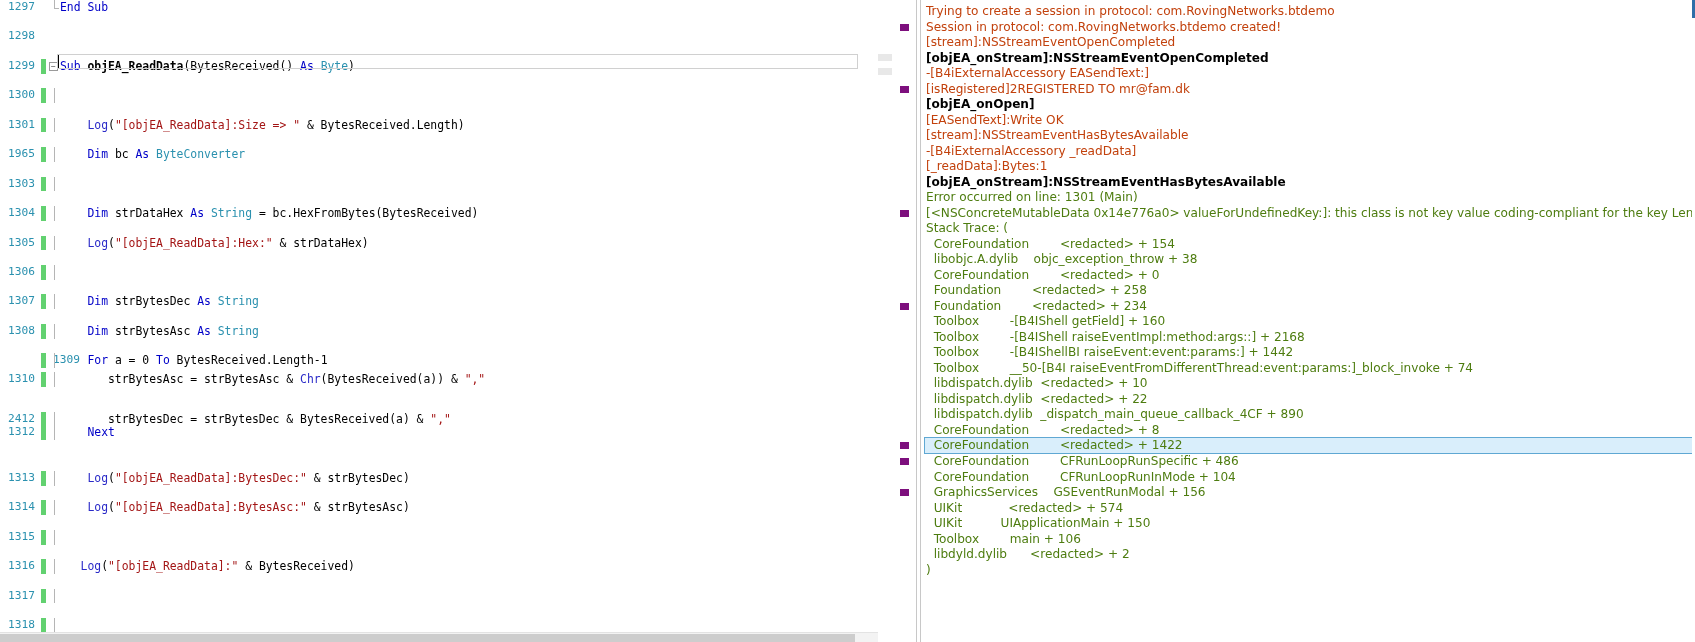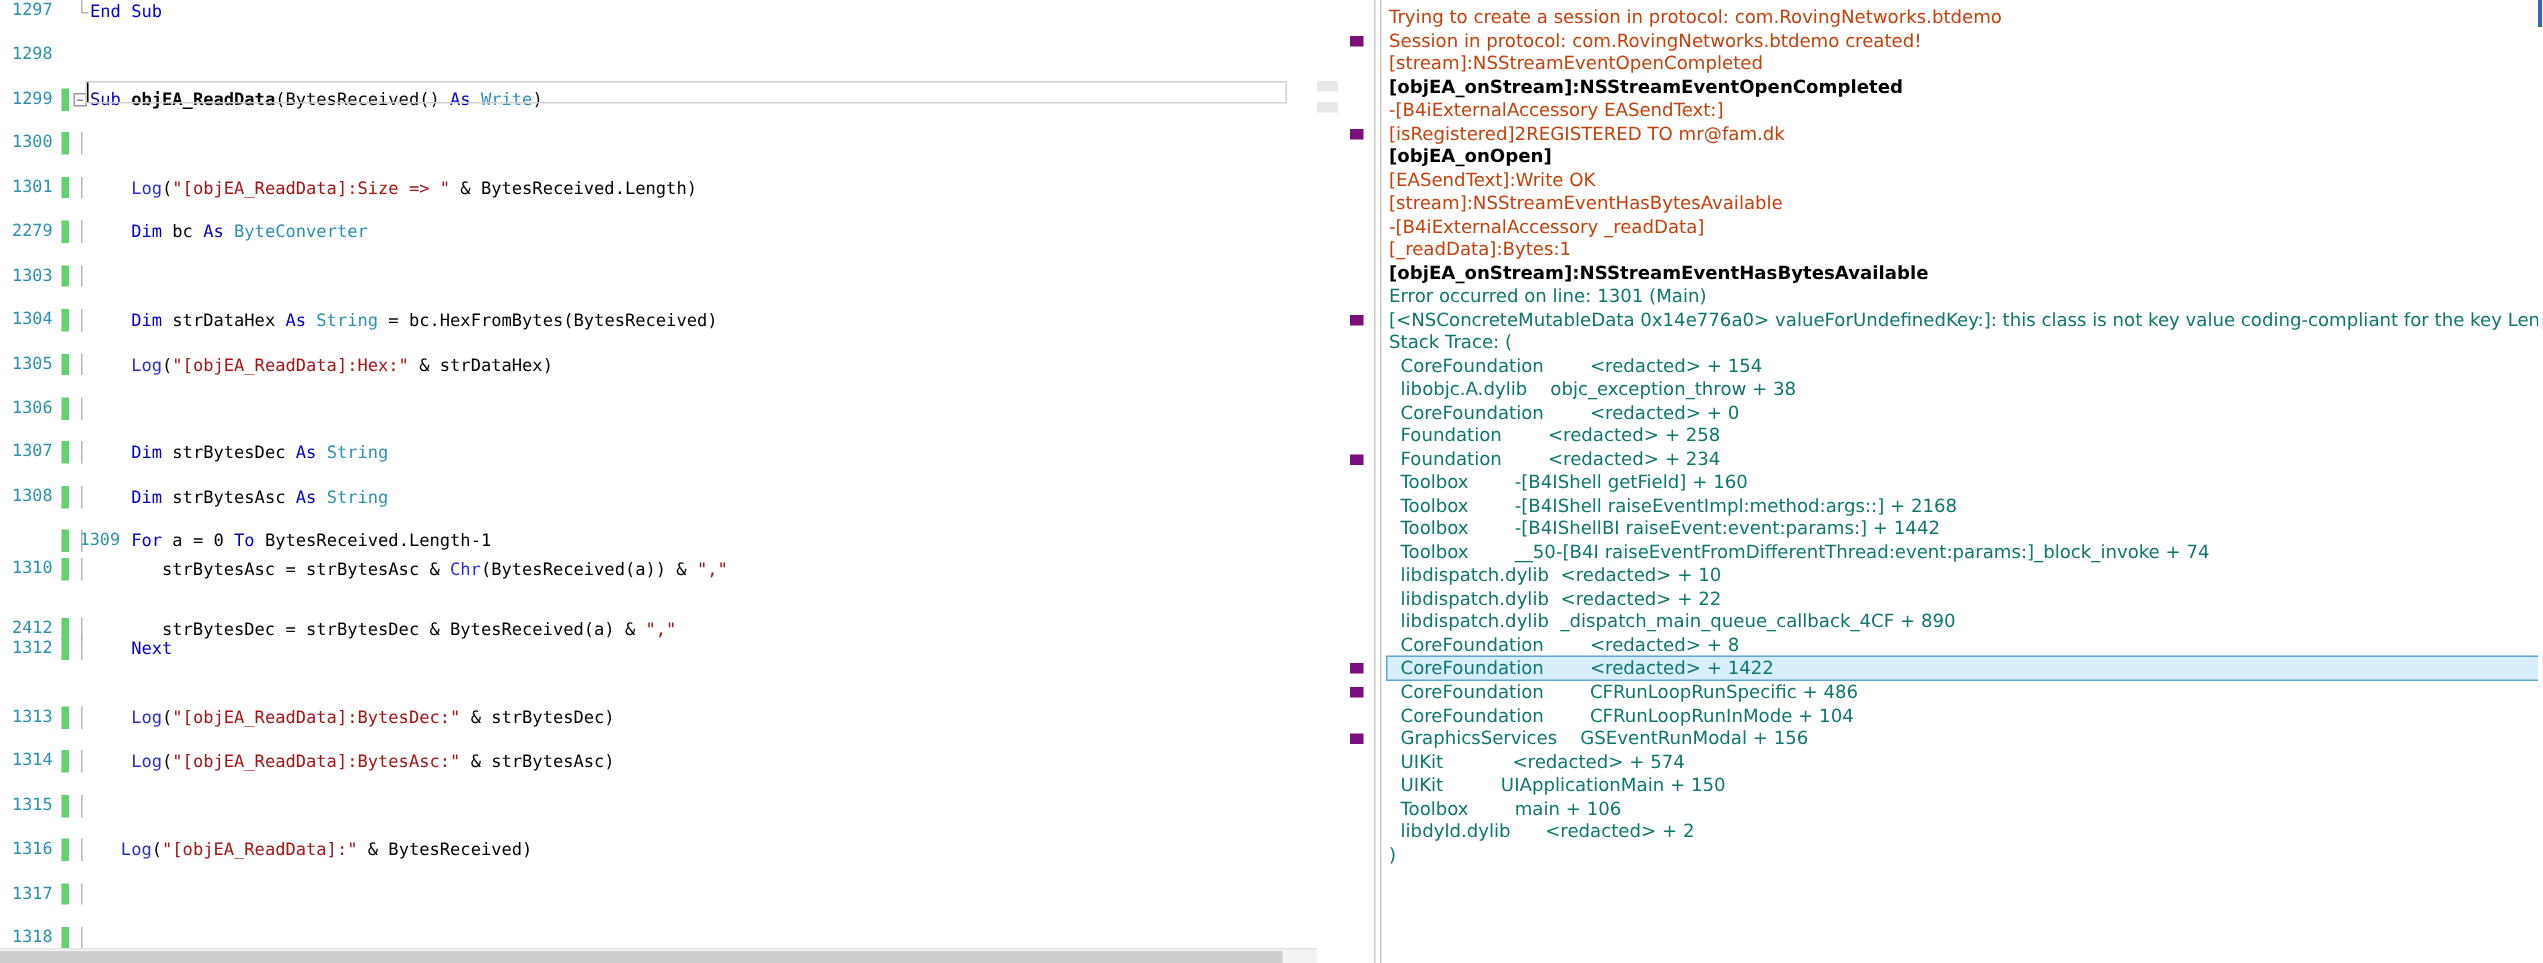--- a/index.html
+++ b/index.html
@@ -211,21 +211,21 @@
   }
   .log-line {
     position: relative;
     height: 15.5px;
     white-space: pre;
     padding-left: 2px;
     overflow: visible;
   }
   .lg-gray  { color: #c2410c; }
   .lg-black { color: #000000; font-weight: bold; }
-  .lg-red   { color: #0f766e; }
+  .lg-red   { color: #4d7c0f; }
 
   .log-line.selected {
     background: #d9eefb;
     border: 1px solid #5fa8d3;
     height: 17px;
     margin-top: -1px;
     padding-left: 1px;
   }
 
   
@@ -247,24 +247,24 @@
 </style>
 </head>
 <body>
 
 <div id="app">
 
   <div id="editor-pane">
     <div class="code-area" id="code-area">
         <div class="code-line" style="top: 0px;"><span class="ln">1297</span><span class="guide guide-bot"></span><span style="position: absolute; left: 54px; top: 8px; width: 5px; height: 1px; background: rgb(181, 181, 181);"></span><span class="ctext"><span class="kw">End Sub</span></span></div>
         <div class="code-line" style="top: 14.72px;"><span class="ln">1298</span><span class="ctext"></span></div>
-        <div class="code-line" style="top: 29.44px;"><span class="ln">1299</span><span class="chgbar"></span><span class="fold">−</span><span class="ctext"><span class="kw">Sub </span><span class="id">objEA_ReadData</span><span class="plain">(BytesReceived() </span><span class="kw">As </span><span class="typ">Write</span><span class="plain">)</span></span></div>
+        <div class="code-line" style="top: 29.44px;"><span class="ln">1299</span><span class="chgbar"></span><span class="fold">−</span><span class="ctext"><span class="kw">Sub </span><span class="id">objEA_ReadData</span><span class="plain">(BytesReceived() </span><span class="kw">As </span><span class="typ">Byte</span><span class="plain">)</span></span></div>
         <div class="code-line" style="top: 44.16px;"><span class="ln">1300</span><span class="chgbar"></span><span class="guide"></span><span class="ctext"></span></div>
         <div class="code-line" style="top: 58.88px;"><span class="ln">1301</span><span class="chgbar"></span><span class="guide"></span><span class="ctext"><span class="plain">    </span><span class="fn">Log</span><span class="plain">(</span><span class="str">"[objEA_ReadData]:Size =&gt; "</span><span class="plain"> &amp; BytesReceived.Length)</span></span></div>
-        <div class="code-line" style="top: 73.6px;"><span class="ln">2279</span><span class="chgbar"></span><span class="guide"></span><span class="ctext"><span class="plain">    </span><span class="kw">Dim </span><span class="plain">bc </span><span class="kw">As </span><span class="typ">ByteConverter</span></span></div>
+        <div class="code-line" style="top: 73.6px;"><span class="ln">1965</span><span class="chgbar"></span><span class="guide"></span><span class="ctext"><span class="plain">    </span><span class="kw">Dim </span><span class="plain">bc </span><span class="kw">As </span><span class="typ">ByteConverter</span></span></div>
         <div class="code-line" style="top: 88.32px;"><span class="ln">1303</span><span class="chgbar"></span><span class="guide"></span><span class="ctext"></span></div>
         <div class="code-line" style="top: 103.04px;"><span class="ln">1304</span><span class="chgbar"></span><span class="guide"></span><span class="ctext"><span class="plain">    </span><span class="kw">Dim </span><span class="plain">strDataHex </span><span class="kw">As </span><span class="typ">String</span><span class="plain"> = bc.HexFromBytes(BytesReceived)</span></span></div>
         <div class="code-line" style="top: 117.76px;"><span class="ln">1305</span><span class="chgbar"></span><span class="guide"></span><span class="ctext"><span class="plain">    </span><span class="fn">Log</span><span class="plain">(</span><span class="str">"[objEA_ReadData]:Hex:"</span><span class="plain"> &amp; strDataHex)</span></span></div>
         <div class="code-line" style="top: 132.48px;"><span class="ln">1306</span><span class="chgbar"></span><span class="guide"></span><span class="ctext"></span></div>
         <div class="code-line" style="top: 147.2px; text-decoration: underline;"><span class="ln">1307</span><span class="chgbar"></span><span class="guide"></span><span class="ctext"><span class="plain">    </span><span class="kw">Dim </span><span class="plain">strBytesDec </span><span class="kw">As </span><span class="typ">String</span></span></div>
         <div class="code-line" style="top: 161.92px;"><span class="ln">1308</span><span class="chgbar"></span><span class="guide"></span><span class="ctext"><span class="plain">    </span><span class="kw">Dim </span><span class="plain">strBytesAsc </span><span class="kw">As </span><span class="typ">String</span></span></div>
         <div class="code-line" style="top: 176.64px; padding-left: 45px;"><span class="ln">1309</span><span class="chgbar"></span><span class="guide"></span><span class="ctext"><span class="plain">    </span><span class="kw">For </span><span class="plain">a = </span><span class="num">0</span><span class="kw"> To </span><span class="plain">BytesReceived.Length-</span><span class="num">1</span></span></div>
         <div class="code-line" style="top: 181px;"><span class="ln">1310</span><span class="chgbar"></span><span class="guide"></span><span class="ctext"><span class="plain">       strBytesAsc = strBytesAsc &amp; </span><span class="fn">Chr</span><span class="plain">(BytesReceived(a)) &amp; </span><span class="str">","</span></span></div>
         <div class="code-line" style="top: 206.08px;"><span class="ln">2412</span><span class="chgbar"></span><span class="guide"></span><span class="ctext"><span class="plain">       strBytesDec = strBytesDec &amp; BytesReceived(a) &amp; </span><span class="str">","</span></span></div>
         <div class="code-line" style="top: 204px;"><span class="ln">1312</span><span class="chgbar"></span><span class="guide"></span><span class="ctext"><span class="plain">    </span><span class="kw">Next</span></span></div>

